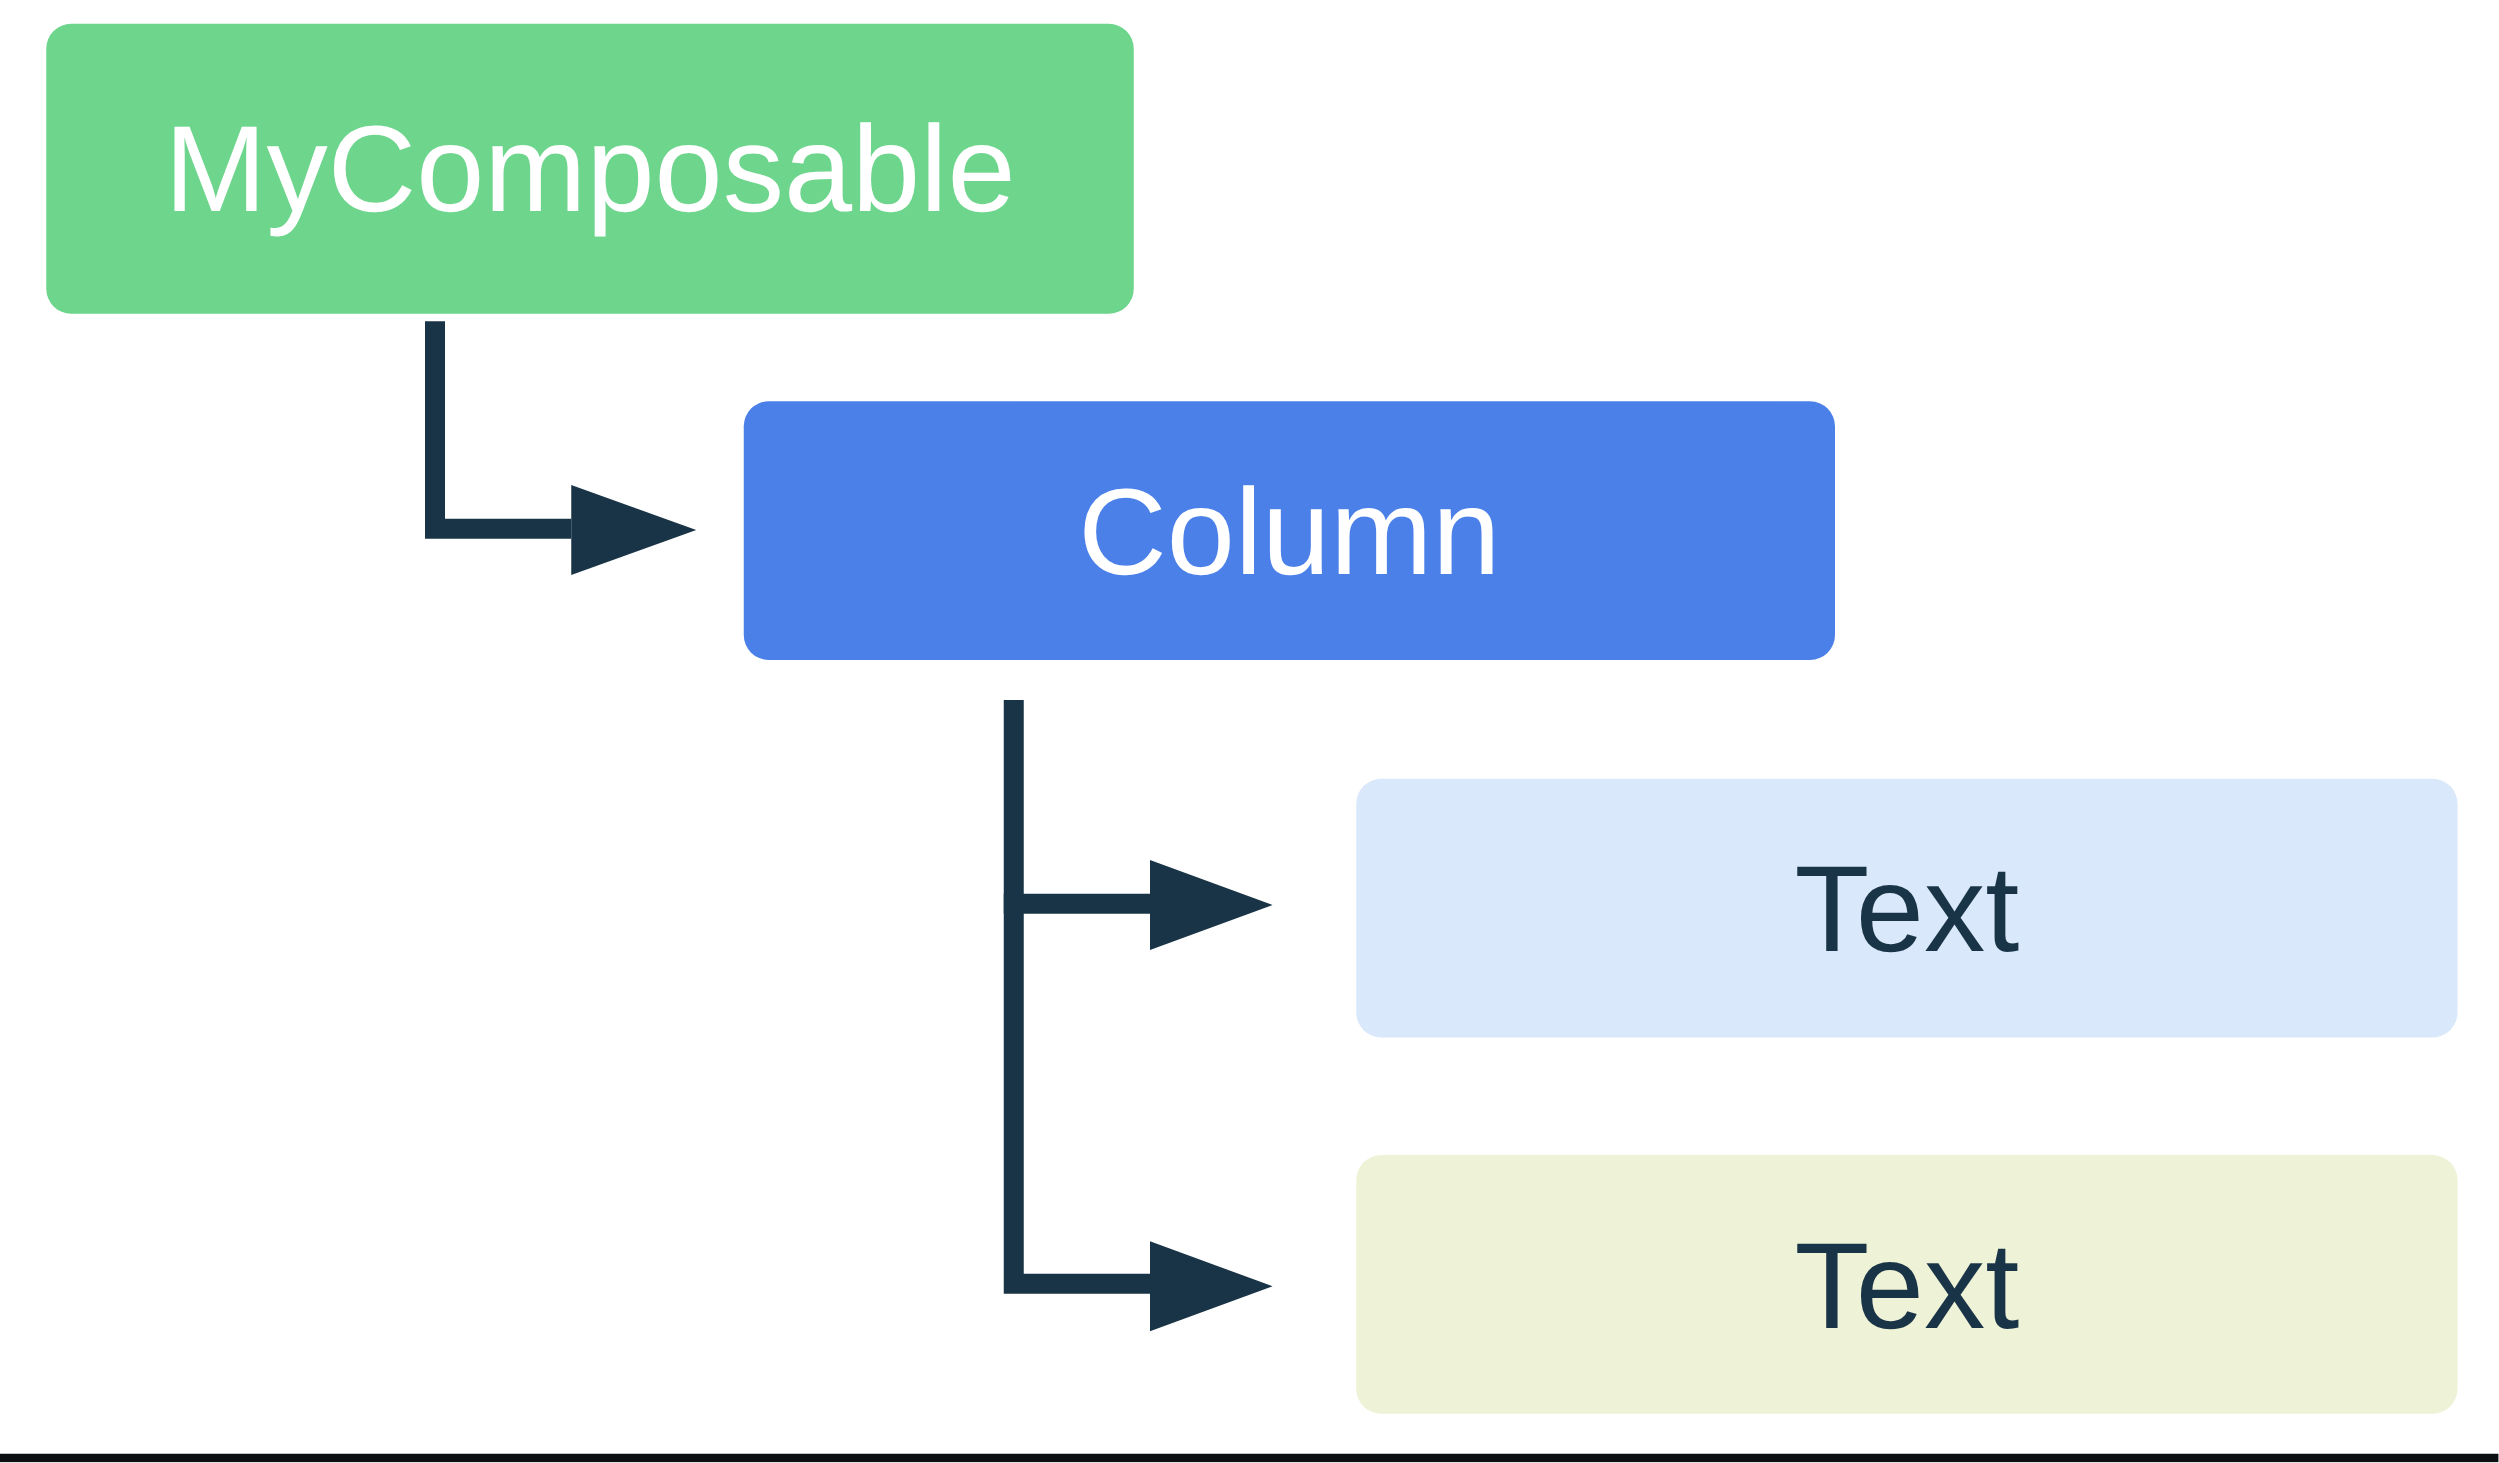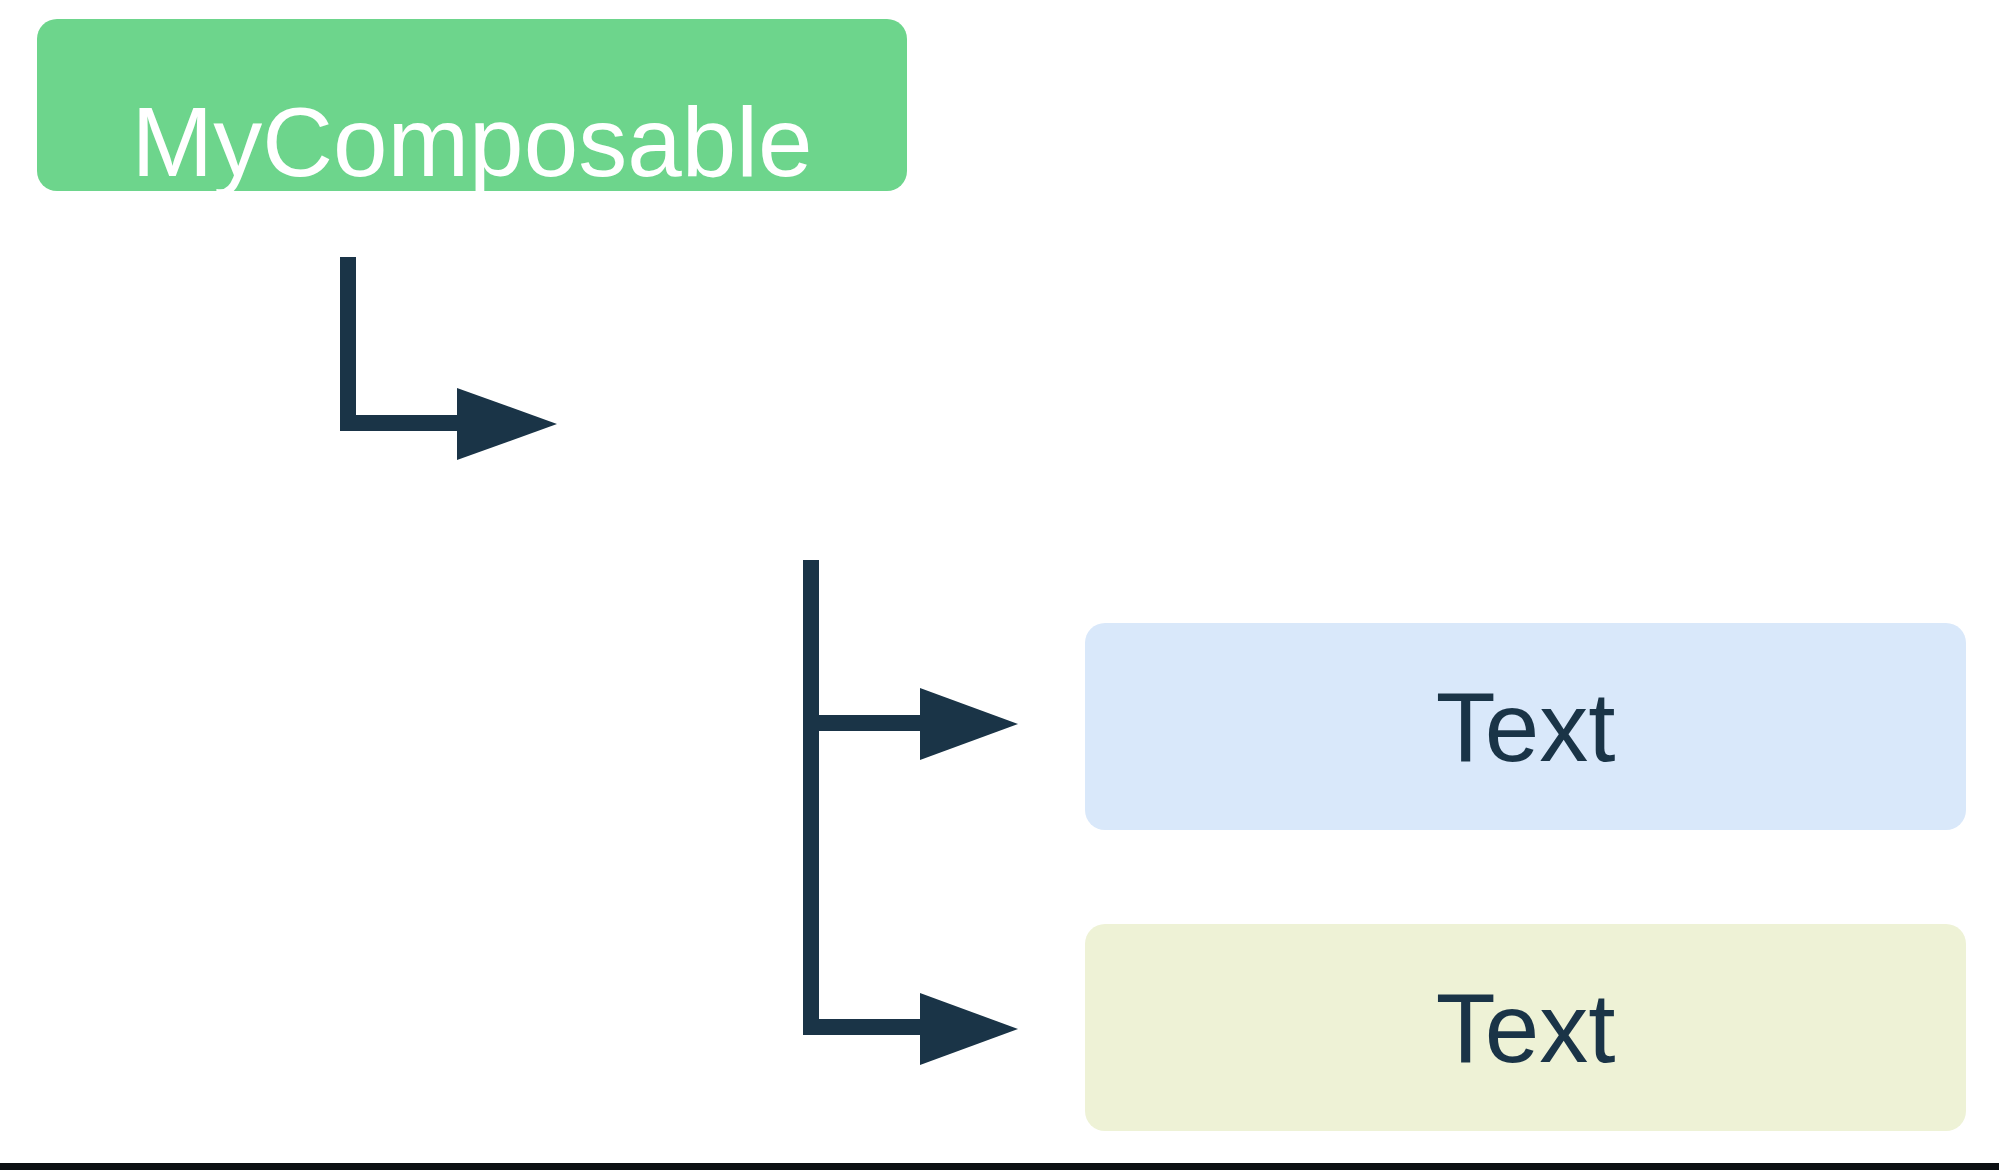--- a/index.html
+++ b/index.html
@@ -40,24 +40,23 @@
     display: flex;
     align-items: center;
     justify-content: center;
     font-size: 98px;
     font-weight: 400;
     line-height: 1;
     white-space: nowrap;
   }
   .node-root {
     left: 37px;  top: 19px;
-    width: 870px; height: 172px;
+    width: 870px; height: 232px;
     background: var(--green, #6dd58c);
     color: var(--node_text_light, #ffffff);
-    align-items: flex-end;
   }
   .node-column {
     left: 595px; top: 321px;
     width: 873px; height: 207px;
     background: var(--blue, #4c80e9);
     color: var(--node_text_light, #ffffff);
   }
   .node-text1 {
     left: 1085px; top: 623px;
     width: 881px; height: 207px;
@@ -93,20 +92,23 @@
 
     <path class="ink-stroke" d="M803 723 L920 723"></path>
     <polygon class="ink-fill" points="920,688 1018,724 920,760"></polygon>
     <polygon class="ink-fill" points="920,993 1018,1029 920,1065"></polygon>
   </svg>
 
   <div class="node node-root">
     <span>MyComposable</span>
   </div>
 
+  <div class="node node-column">
+    <span>Column</span>
+  </div>
 
   <div class="node node-text1">
     <span>Text</span>
   </div>
 
   <div class="node node-text2">
     <span>Text</span>
   </div>
 
   <div class="baseline"></div>

